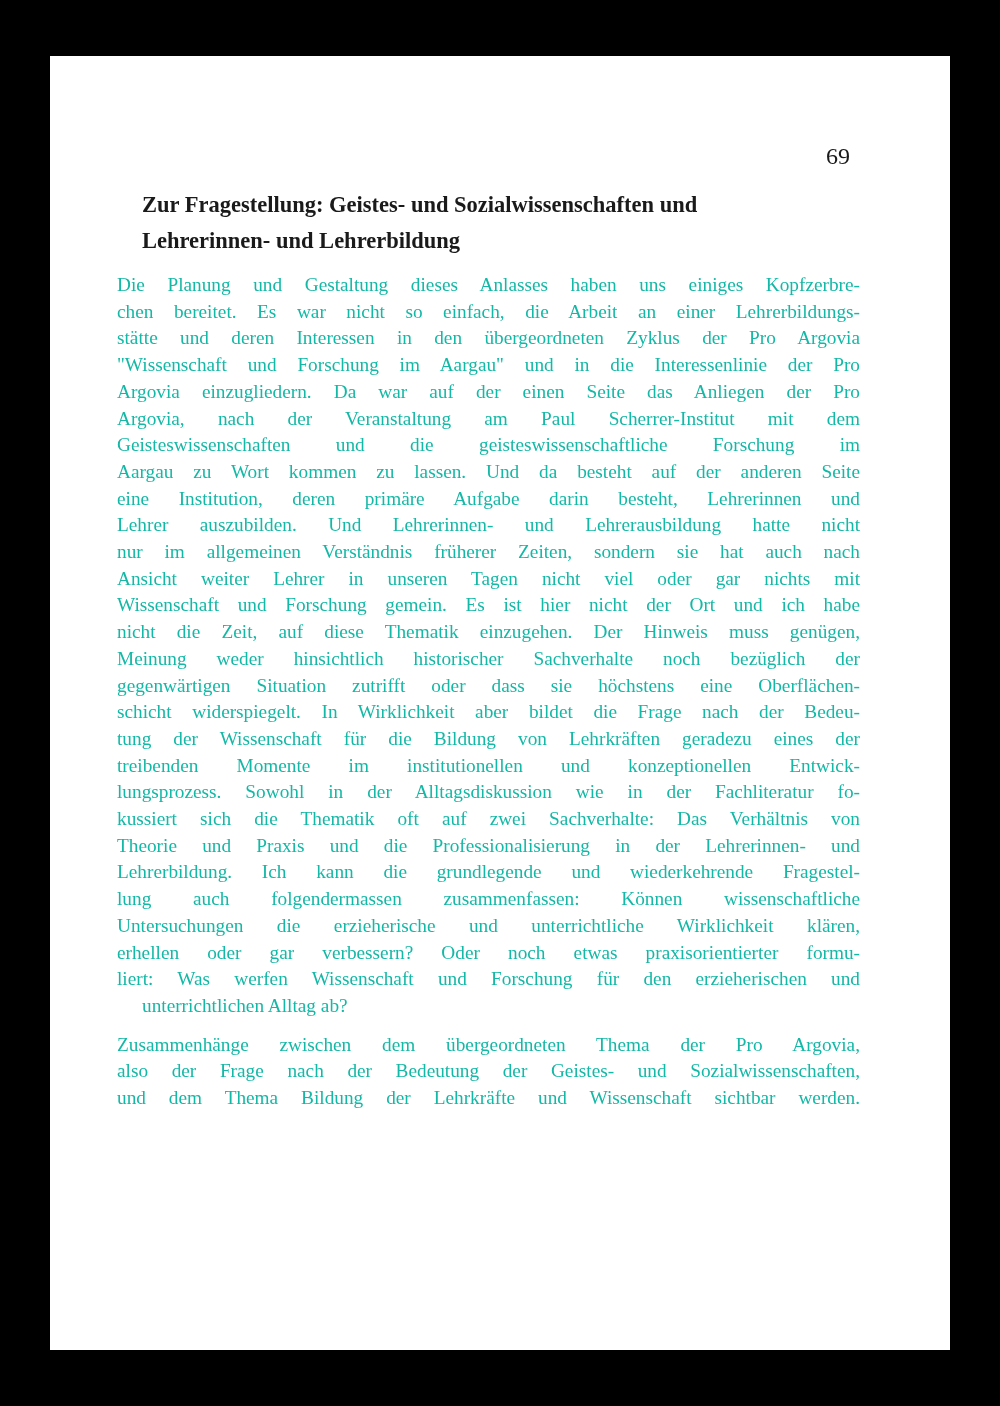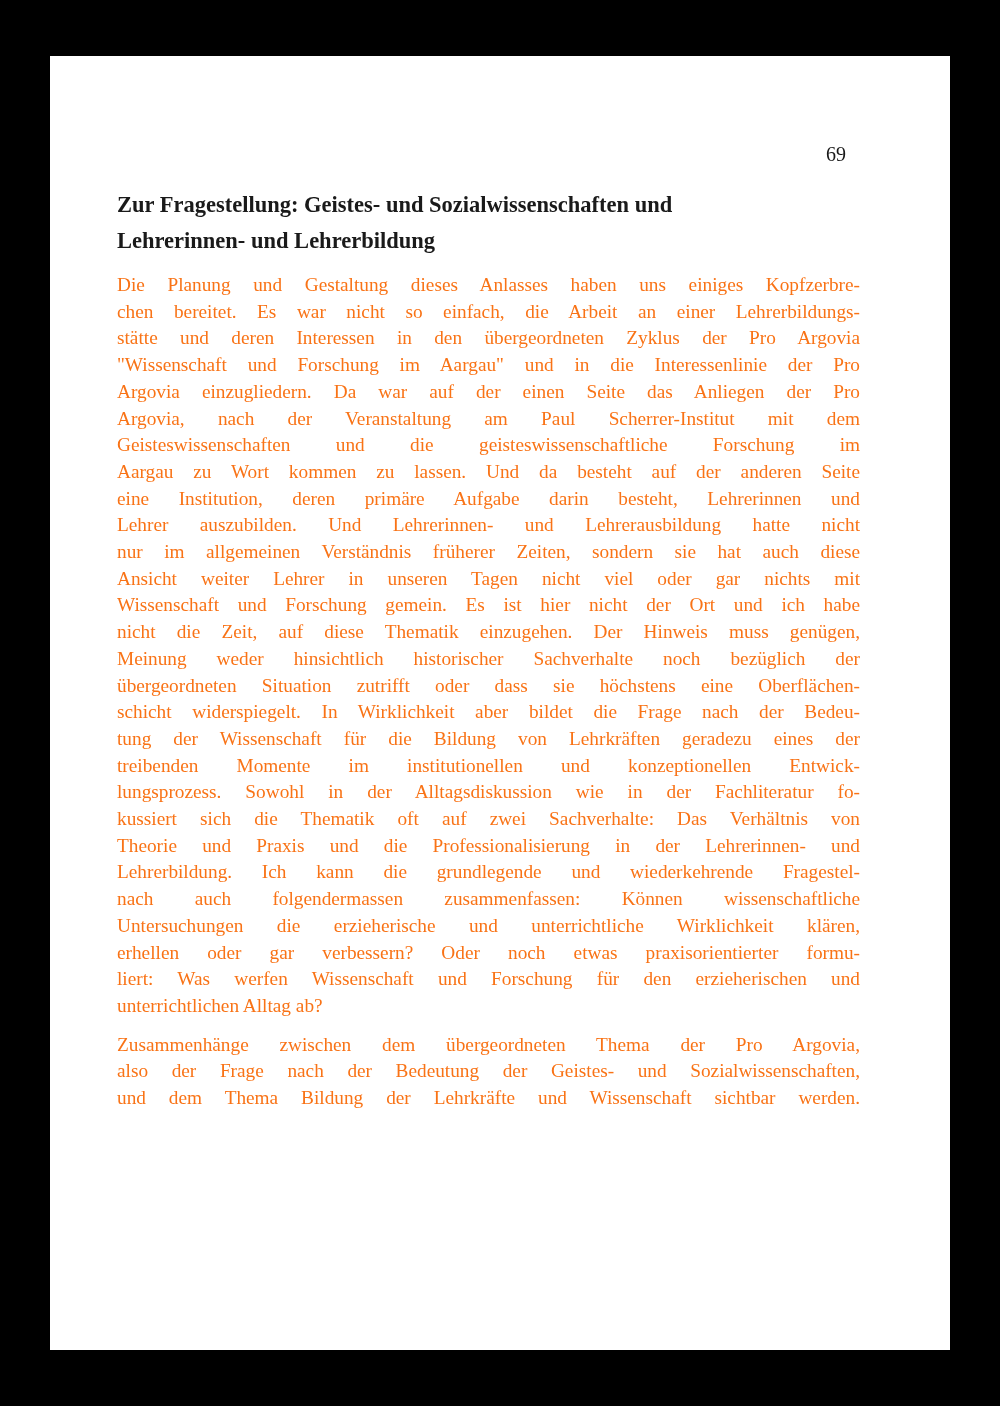--- a/index.html
+++ b/index.html
@@ -12,52 +12,53 @@
   .page {
     position: absolute;
     left: 50px; top: 56px;
     width: 900px; height: 1294px;
     background: #ffffff;
   }
   .page-number {
     position: absolute;
     left: 826px; top: 143px;
     font-family: "Liberation Serif", serif;
-    font-size: 20px;
+    font-size: 24px;
     color: #1a1a1a;
   }
   .heading {
     position: absolute;
     left: 117px; top: 187px;
     width: 740px;
     margin: 0;
     font-family: "Liberation Serif", serif;
     font-weight: bold;
     font-size: 22.5px;
     line-height: 36px;
     color: #1a1a1a;
   }
   .body {
     position: absolute;
     left: 117px; top: 272px;
     width: 743px;
     font-family: "Liberation Serif", serif;
     font-size: 19.3px;
     line-height: 26.7px;
-    color: #f97316;
+    color: #14b8a6;
   }
   .line {
     display: block;
     white-space: nowrap;
     text-align: justify;
     text-align-last: justify;
     overflow: visible;
   }
   .line.last {
     text-align-last: left;
+    margin-left: 25px;
   }
   .para-gap { height: 12px; }
 </style>
 </head>
 <body>
 
 <div class="page"></div>
 
 <div class="page-number">69</div>
 
@@ -71,34 +72,34 @@
     <span class="line">Die Planung und Gestaltung dieses Anlasses haben uns einiges Kopfzerbre-</span>
     <span class="line">chen bereitet. Es war nicht so einfach, die Arbeit an einer Lehrerbildungs-</span>
     <span class="line">stätte und deren Interessen in den übergeordneten Zyklus der Pro Argovia</span>
     <span class="line">"Wissenschaft und Forschung im Aargau" und in die Interessenlinie der Pro</span>
     <span class="line">Argovia einzugliedern. Da war auf der einen Seite das Anliegen der Pro</span>
     <span class="line">Argovia, nach der Veranstaltung am Paul Scherrer-Institut mit dem</span>
     <span class="line">Geisteswissenschaften und die geisteswissenschaftliche Forschung im</span>
     <span class="line">Aargau zu Wort kommen zu lassen. Und da besteht auf der anderen Seite</span>
     <span class="line">eine Institution, deren primäre Aufgabe darin besteht, Lehrerinnen und</span>
     <span class="line">Lehrer auszubilden. Und Lehrerinnen- und Lehrerausbildung hatte nicht</span>
-    <span class="line">nur im allgemeinen Verständnis früherer Zeiten, sondern sie hat auch diese</span>
+    <span class="line">nur im allgemeinen Verständnis früherer Zeiten, sondern sie hat auch nach</span>
     <span class="line">Ansicht weiter Lehrer in unseren Tagen nicht viel oder gar nichts mit</span>
     <span class="line">Wissenschaft und Forschung gemein. Es ist hier nicht der Ort und ich habe</span>
     <span class="line">nicht die Zeit, auf diese Thematik einzugehen. Der Hinweis muss genügen,</span>
     <span class="line">Meinung weder hinsichtlich historischer Sachverhalte noch bezüglich der</span>
-    <span class="line">übergeordneten Situation zutrifft oder dass sie höchstens eine Oberflächen-</span>
+    <span class="line">gegenwärtigen Situation zutrifft oder dass sie höchstens eine Oberflächen-</span>
     <span class="line">schicht widerspiegelt. In Wirklichkeit aber bildet die Frage nach der Bedeu-</span>
     <span class="line">tung der Wissenschaft für die Bildung von Lehrkräften geradezu eines der</span>
     <span class="line">treibenden Momente im institutionellen und konzeptionellen Entwick-</span>
     <span class="line">lungsprozess. Sowohl in der Alltagsdiskussion wie in der Fachliteratur fo-</span>
     <span class="line">kussiert sich die Thematik oft auf zwei Sachverhalte: Das Verhältnis von</span>
     <span class="line">Theorie und Praxis und die Professionalisierung in der Lehrerinnen- und</span>
     <span class="line">Lehrerbildung. Ich kann die grundlegende und wiederkehrende Fragestel-</span>
-    <span class="line">nach auch folgendermassen zusammenfassen: Können wissenschaftliche</span>
+    <span class="line">lung auch folgendermassen zusammenfassen: Können wissenschaftliche</span>
     <span class="line">Untersuchungen die erzieherische und unterrichtliche Wirklichkeit klären,</span>
     <span class="line">erhellen oder gar verbessern? Oder noch etwas praxisorientierter formu-</span>
     <span class="line">liert: Was werfen Wissenschaft und Forschung für den erzieherischen und</span>
     <span class="line last">unterrichtlichen Alltag ab?</span>
   </div>
   <div class="para-gap"></div>
   <div class="paragraph">
     <span class="line">Zusammenhänge zwischen dem übergeordneten Thema der Pro Argovia,</span>
     <span class="line">also der Frage nach der Bedeutung der Geistes- und Sozialwissenschaften,</span>
     <span class="line">und dem Thema Bildung der Lehrkräfte und Wissenschaft sichtbar werden.</span>

